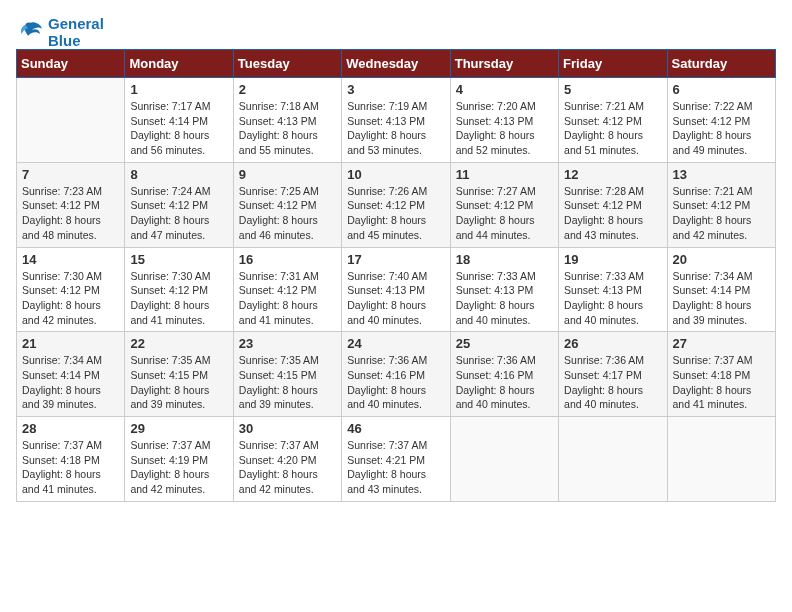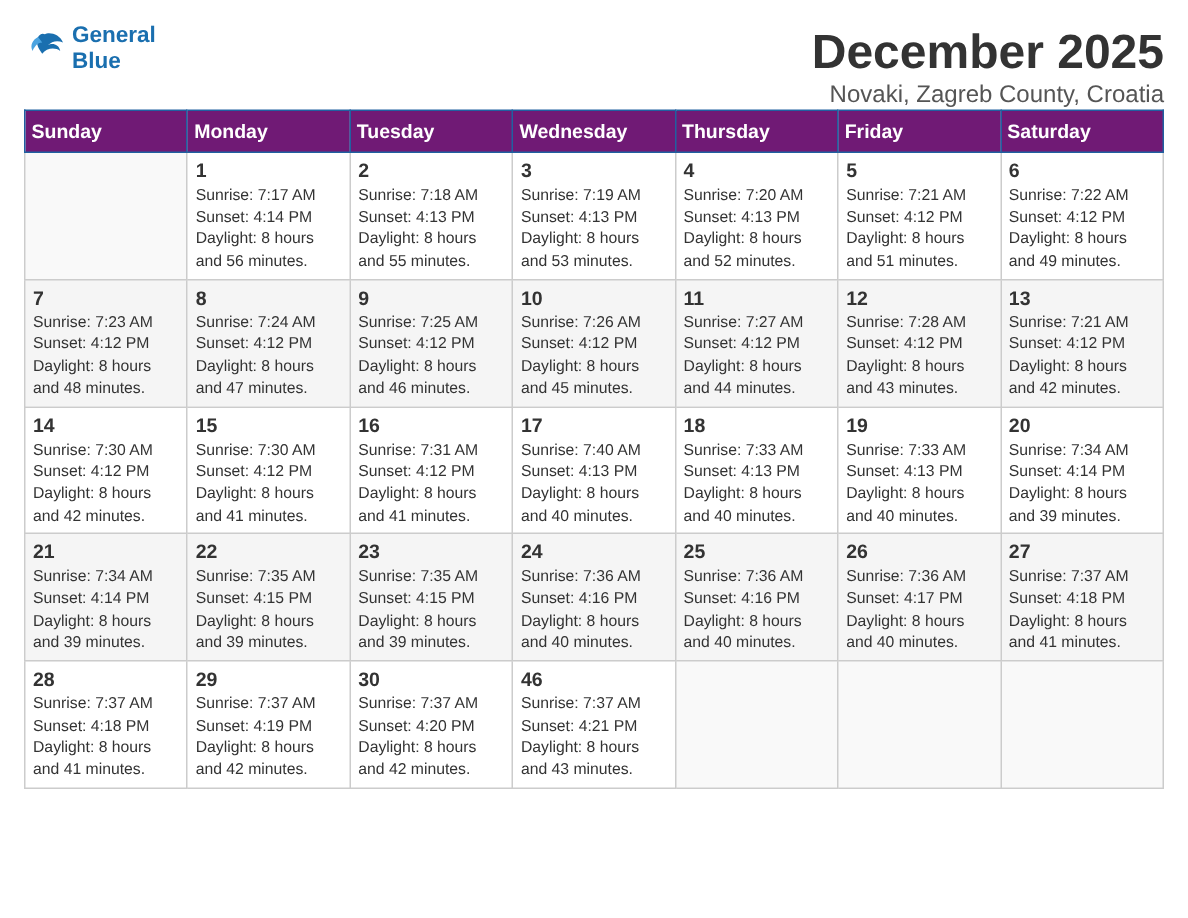--- a/index.html
+++ b/index.html
@@ -36,21 +36,21 @@
       font-size: 16px;
       color: #555;
       margin-top: 2px;
     }
     .calendar {
       width: 100%;
       border-collapse: collapse;
       border: 1px solid #ccc;
     }
     .calendar th {
-      background: #701a75;
+      background: #7f1d1d;
       color: #fff;
       font-size: 13px;
       font-weight: bold;
       padding: 6px 4px;
       text-align: left;
       border: 1px solid #2060a0;
     }
     .calendar td {
       vertical-align: top;
       border: 1px solid #ccc;
@@ -90,24 +90,20 @@
   <div class="logo">
     <svg class="logo-bird" viewBox="0 0 30 26" xmlns="http://www.w3.org/2000/svg">
       <path d="M15 2 C18 0, 26 2, 28 8 C24 6, 20 7, 17 10 C20 8, 25 9, 26 14 C22 11, 16 12, 13 16 C10 12, 8 8, 10 4 C11 2, 13 1, 15 2Z" fill="#1a6faf"></path>
       <path d="M10 4 C6 6, 4 10, 6 14 C8 10, 10 8, 13 8Z" fill="#4aa3e0"></path>
     </svg>
     <div>
       <div style="font-size:15px;font-weight:bold;color:#1a6faf;line-height:1.1;">General</div>
       <div style="font-size:15px;font-weight:bold;color:#1a6faf;line-height:1.1;">Blue</div>
     </div>
   </div>
-  <div class="title-section">
-    <div class="month-title">December 2025</div>
-    <div class="location-title">Novaki, Zagreb County, Croatia</div>
-  </div>
 </div>
 
 <table class="calendar">
   <thead>
     <tr>
     <th>Sunday</th>
         <th>Monday</th>
         <th>Tuesday</th>
         <th>Wednesday</th>
         <th>Thursday</th>

